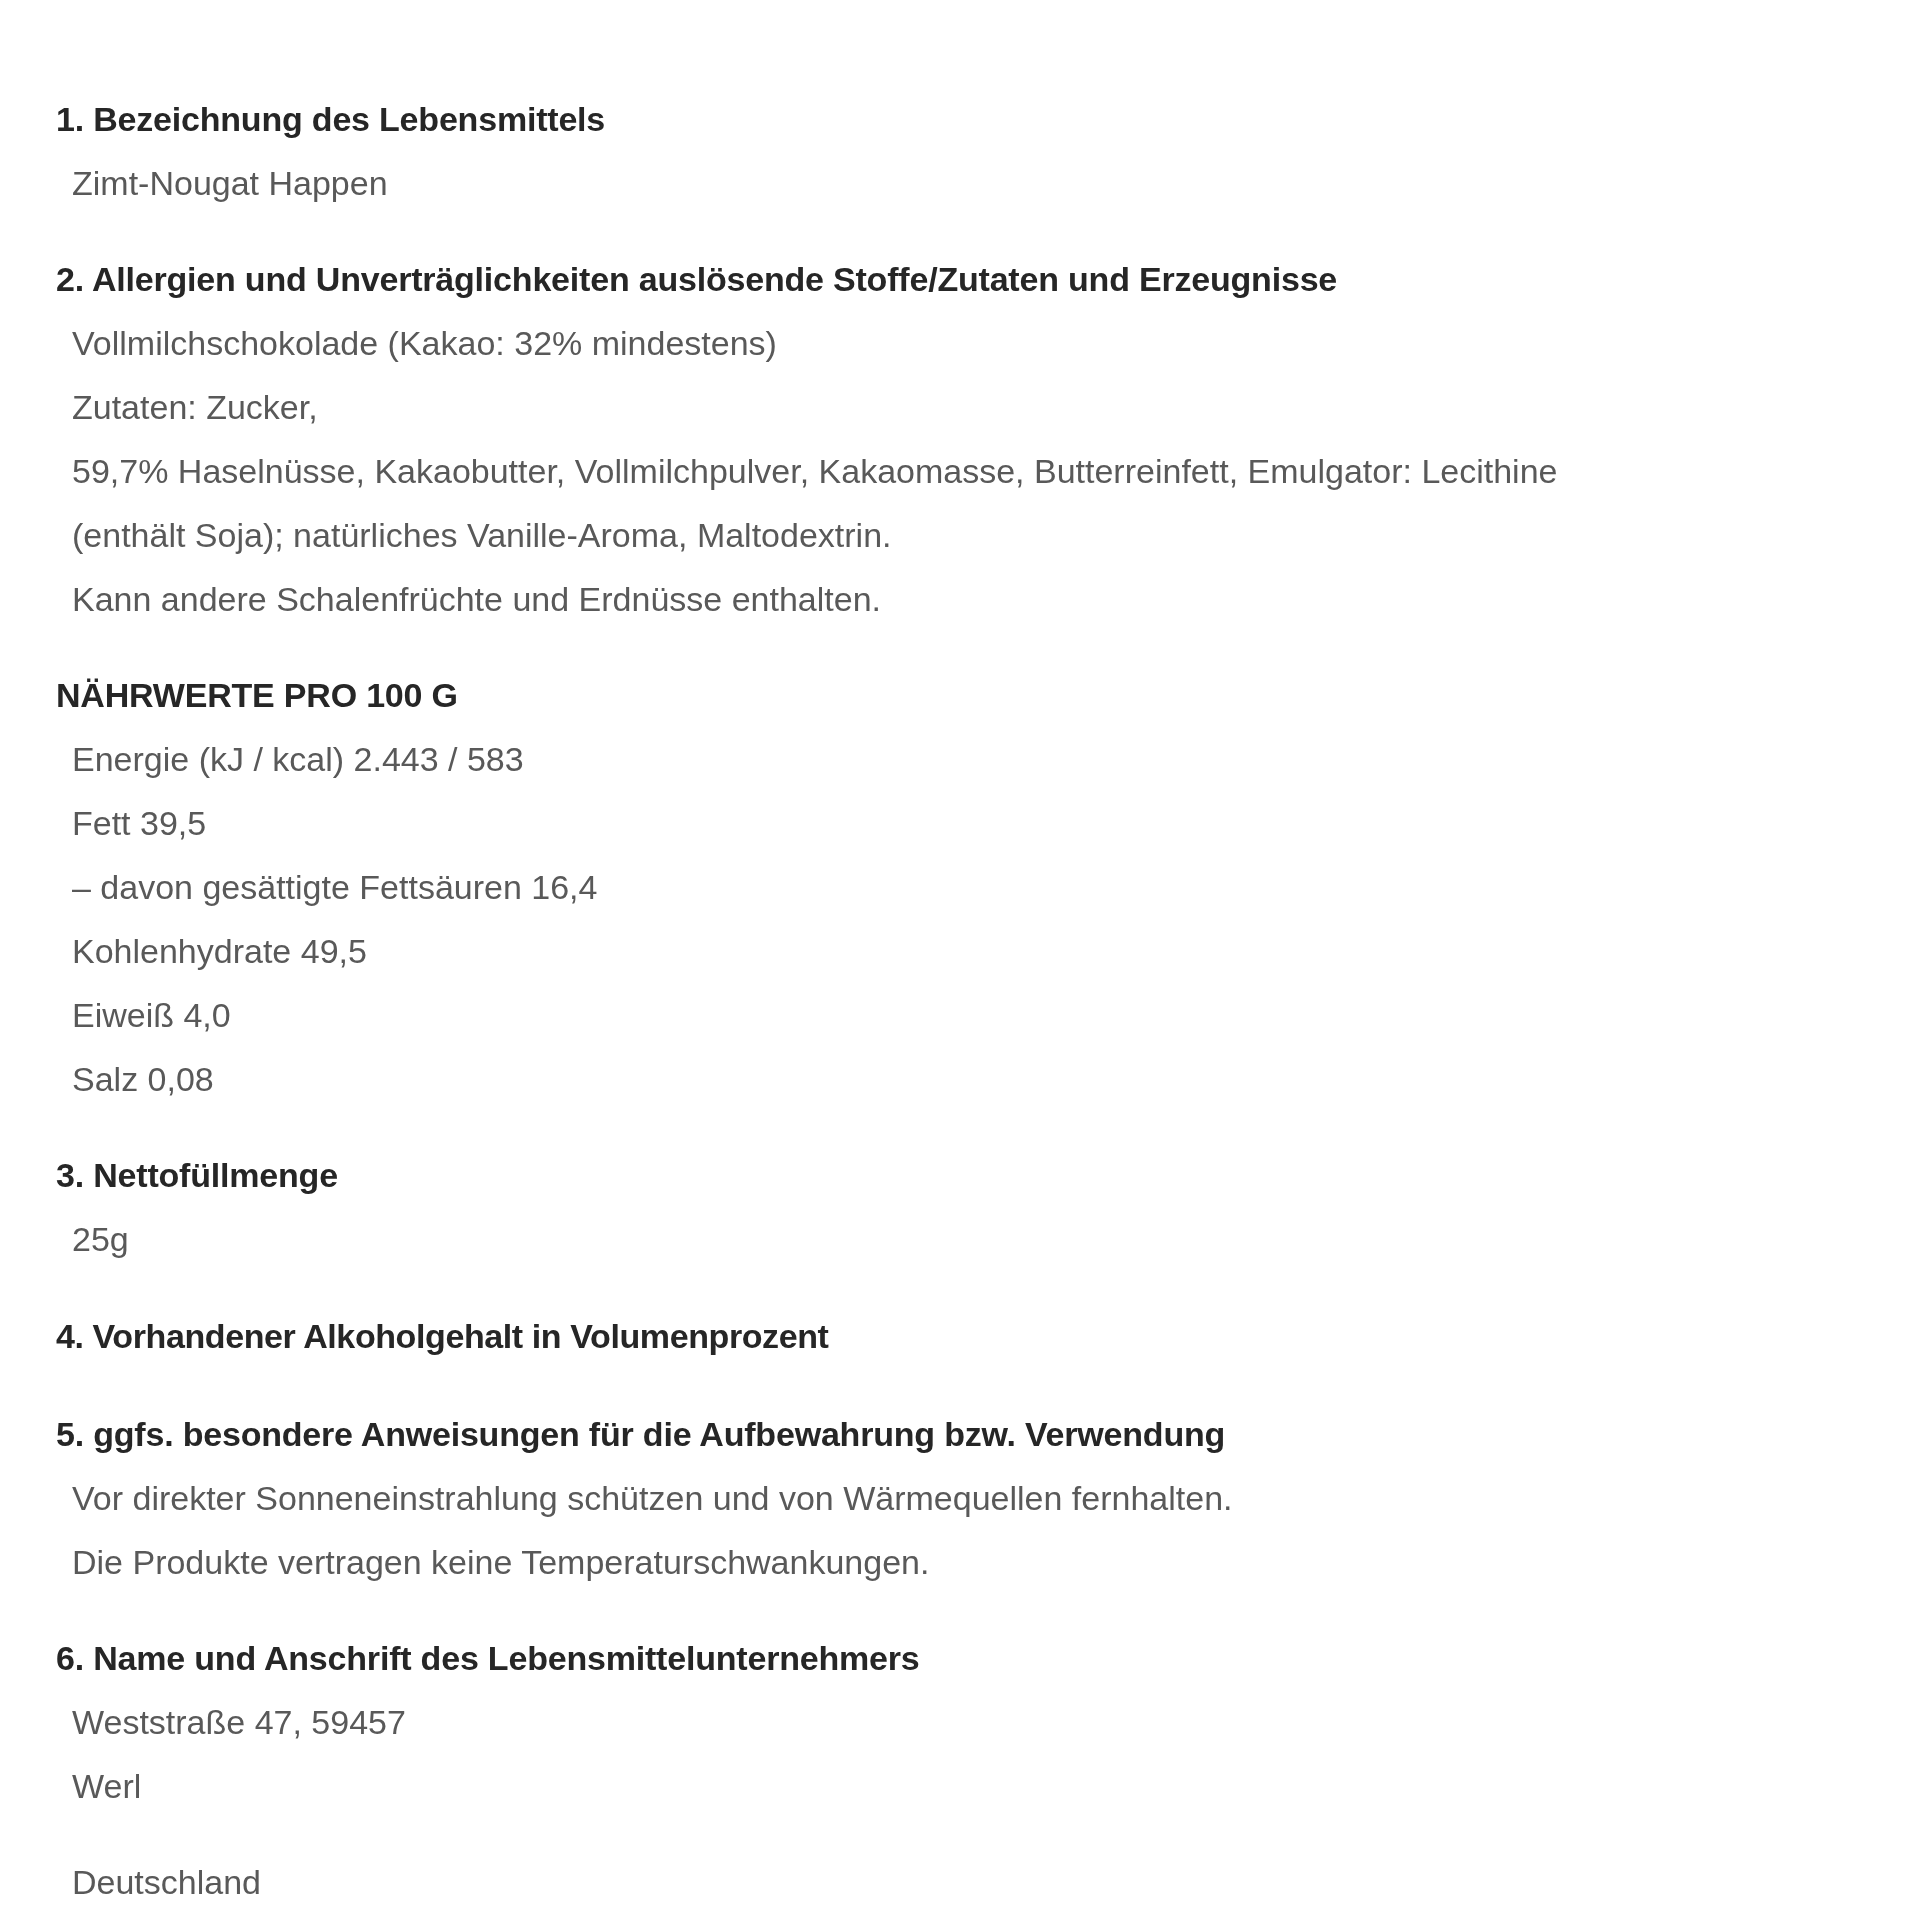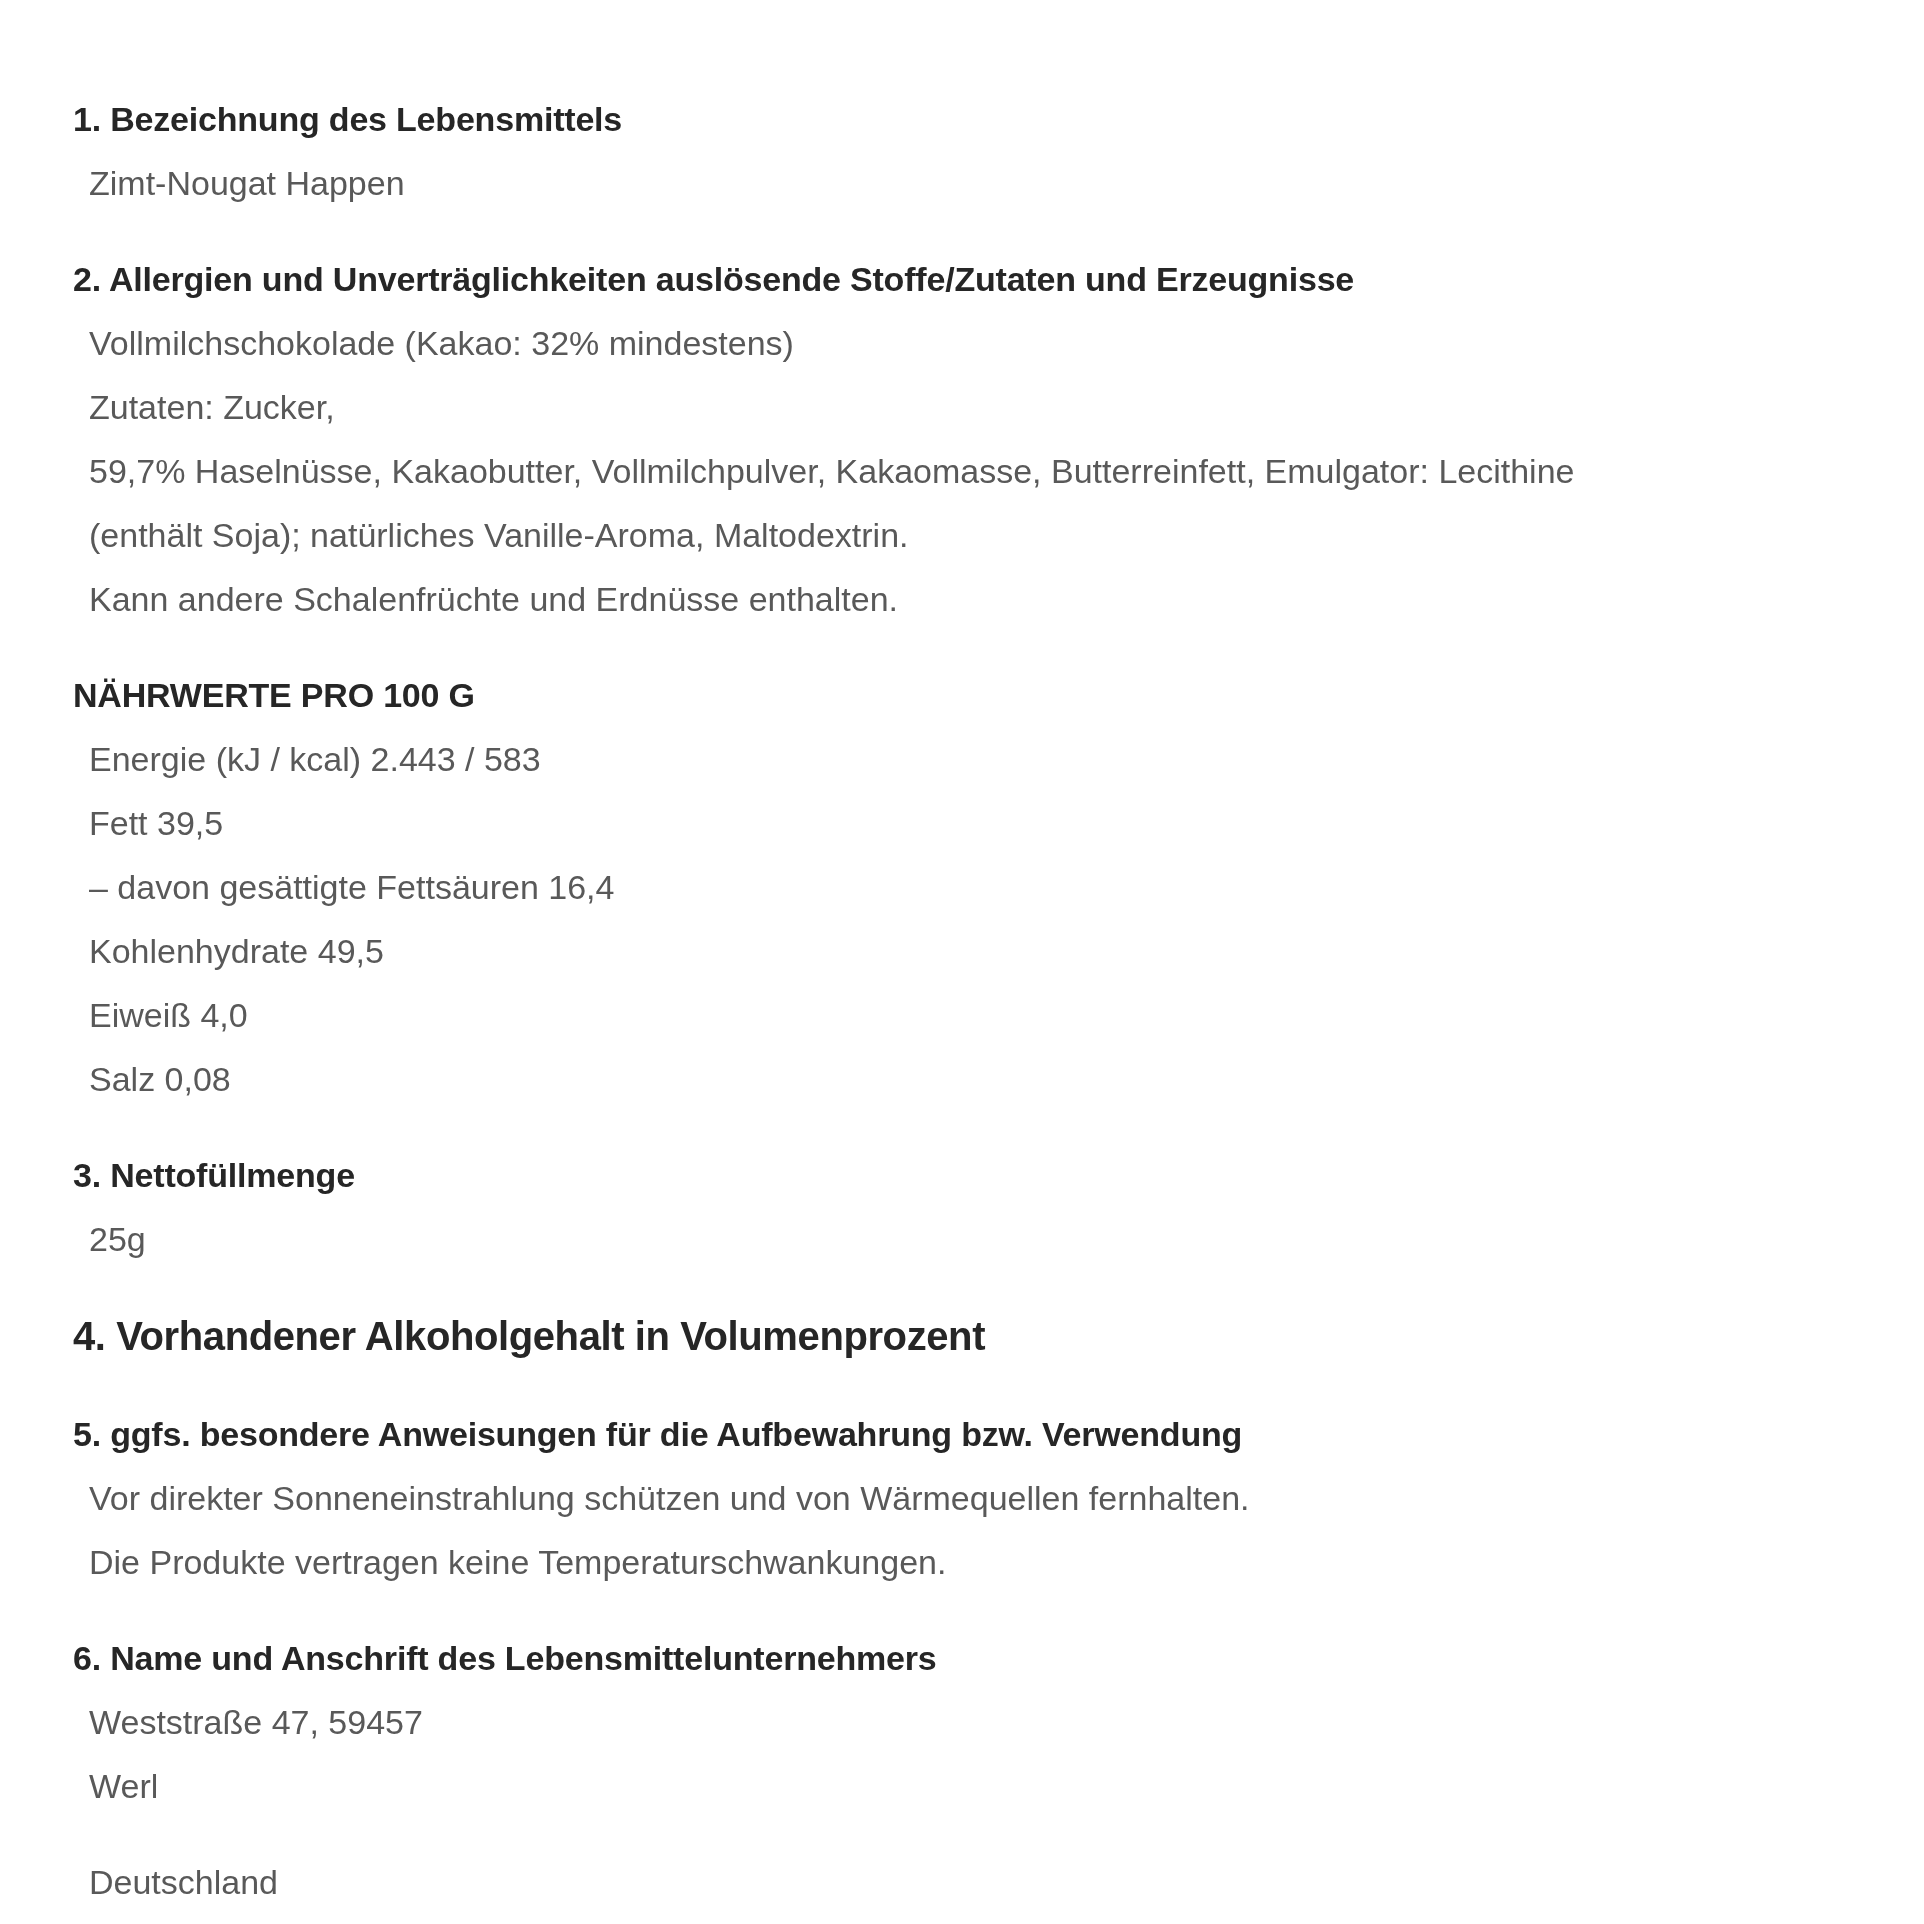--- a/index.html
+++ b/index.html
@@ -7,39 +7,39 @@
     padding: 0;
     width: 1925px;
     height: 1925px;
     background: #ffffff;
     overflow: hidden;
   }
   .page {
     box-sizing: border-box;
     width: 1925px;
     height: 1377px;
-    padding: 95px 96px 0 73px;
+    padding: 95px 96px 0 56px;
     font-family: "Liberation Sans", sans-serif;
     font-size: 34px;
     line-height: 48px;
     color: var(--body-color, #595959);
     background: var(--page-bg, #ffffff);
     border-radius: 27px;
   }
   .section { margin: 0 0 48px 0; }
   .heading {
     margin: 0;
     font-size: 34px;
     line-height: 48px;
     font-weight: 700;
     color: var(--heading-color, #262626);
     letter-spacing: -0.2px;
   }
   .heading.large {
-    font-size: 40px;
+    font-size: 34px;
     line-height: 51px;
     font-weight: 600;
     letter-spacing: -0.4px;
   }
   .line {
     margin: 16px;
     white-space: pre-wrap;
   }
 </style>
 </head>

